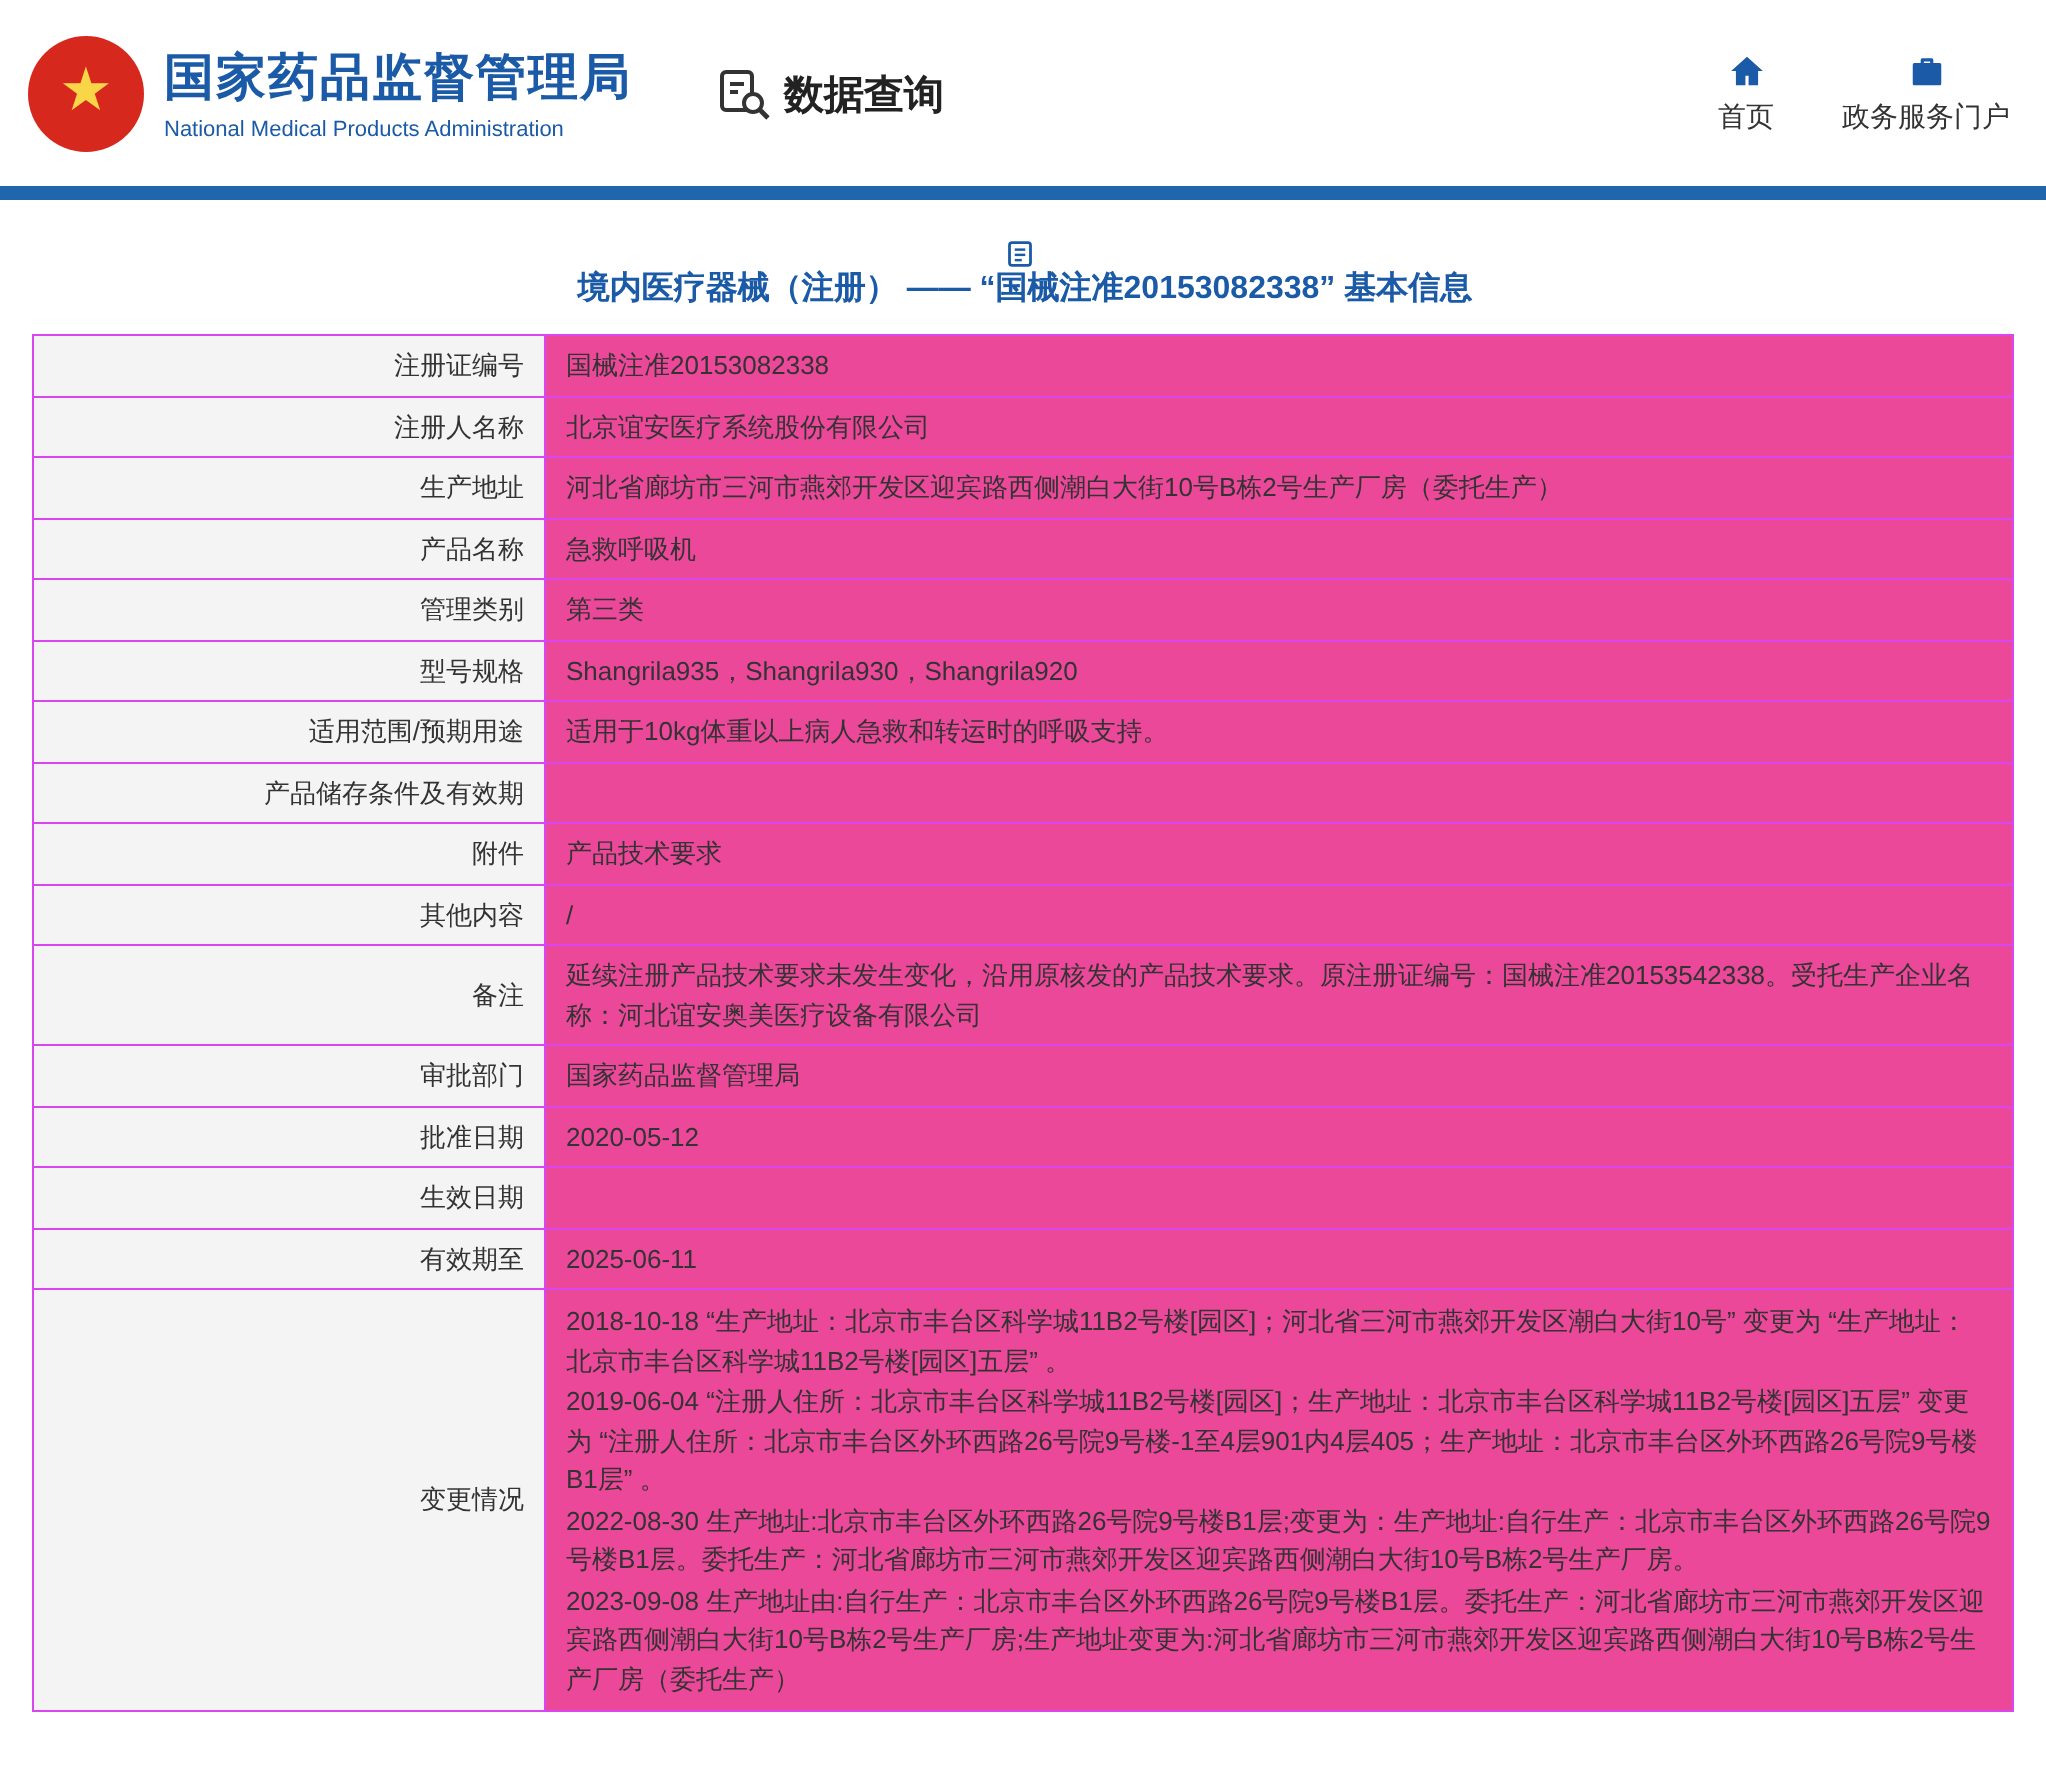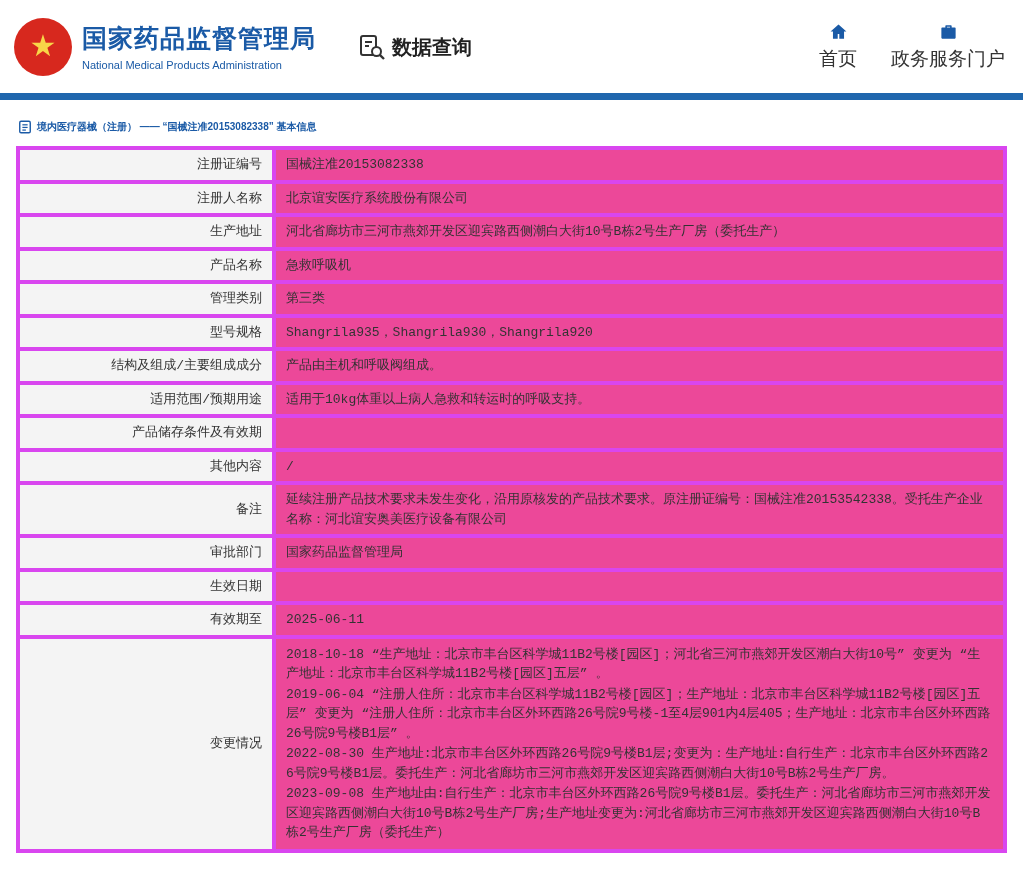--- a/index.html
+++ b/index.html
@@ -26,45 +26,45 @@
   .org-cn { font-size:25px; font-weight:bold; color:#1a5aa6; letter-spacing:1px; white-space:nowrap; }
   .org-en { font-size:11px; color:#1a5aa6; margin-top:4px; white-space:nowrap; }
   .query {
     display:flex; align-items:flex-end; margin-left:42px;
     font-size:20px; font-weight:bold; color:#222; white-space:nowrap; cursor:pointer;
   }
   .query svg { margin-right:6px; }
   .header-links { margin-left:auto; display:flex; align-items:center; gap:34px; }
   .hlink {
     display:flex; flex-direction:column; align-items:center; gap:5px;
-    font-size:19px; color:#333; text-decoration:none; cursor:pointer; white-space:nowrap;
+    font-size:14px; color:#333; text-decoration:none; cursor:pointer; white-space:nowrap;
   }
   
   .blue-bar { height:7px; background:#1f66ad; }
   
   .content { padding:16px 16px 0 16px; }
   .page-title {
     display:flex; align-items:center;
-    font-size:10px; font-weight:bold; color:#1a5aa6;
+    font-size:16px; font-weight:bold; color:#1a5aa6;
     margin:4px 0 12px 2px;
+    flex-direction:column;
   }
   .page-title svg { margin-right:5px; flex:0 0 auto; }
   
   table.info-table {
     width:100%; border-collapse:collapse; table-layout:fixed;
     font-size:13px; color:#333;
   }
   table.info-table td {
-    border:4px solid #d946ef;
+    border:1px solid #d946ef;
     padding:5px 10px;
     line-height:1.5;
     height:29px;
     word-break:break-all;
     vertical-align:middle;
-    font-family:Liberation Mono, monospace;
   }
   td.label-cell {
     width:256px; background:#f4f4f4;
     text-align:right; color:#333;
   }
   td.value-cell { background:#ec4899; text-align:left; }
   .value-line { margin:1px 0; }
 </style>
 </head>
 <body>
@@ -138,42 +138,46 @@
         </tr>
         <tr>
           <td class="label-cell">管理类别</td>
           <td class="value-cell">第三类</td>
         </tr>
         <tr>
           <td class="label-cell">型号规格</td>
           <td class="value-cell">Shangrila935，Shangrila930，Shangrila920</td>
         </tr>
         <tr>
-          <td class="label-cell">结构及组成/主要组成成分</td>
-          <td class="value-cell">产品由主机和呼吸阀组成。</td>
-        </tr>
-        <tr>
           <td class="label-cell">适用范围/预期用途</td>
           <td class="value-cell">适用于10kg体重以上病人急救和转运时的呼吸支持。</td>
         </tr>
         <tr>
           <td class="label-cell">产品储存条件及有效期</td>
           <td class="value-cell"></td>
+        </tr>
+        <tr>
+          <td class="label-cell">附件</td>
+          <td class="value-cell">产品技术要求</td>
         </tr>
         <tr>
           <td class="label-cell">其他内容</td>
           <td class="value-cell">/</td>
         </tr>
         <tr>
           <td class="label-cell">备注</td>
           <td class="value-cell">延续注册产品技术要求未发生变化，沿用原核发的产品技术要求。原注册证编号：国械注准20153542338。受托生产企业名称：河北谊安奥美医疗设备有限公司</td>
         </tr>
         <tr>
           <td class="label-cell">审批部门</td>
           <td class="value-cell">国家药品监督管理局</td>
+        </tr>
+        <tr>
+          <td class="label-cell">批准日期</td>
+          <td class="value-cell">2020-05-12</td>
         </tr>
         <tr>
           <td class="label-cell">生效日期</td>
           <td class="value-cell"></td>
         </tr>
         <tr>
           <td class="label-cell">有效期至</td>
           <td class="value-cell">2025-06-11</td>
         </tr>
         <tr>

